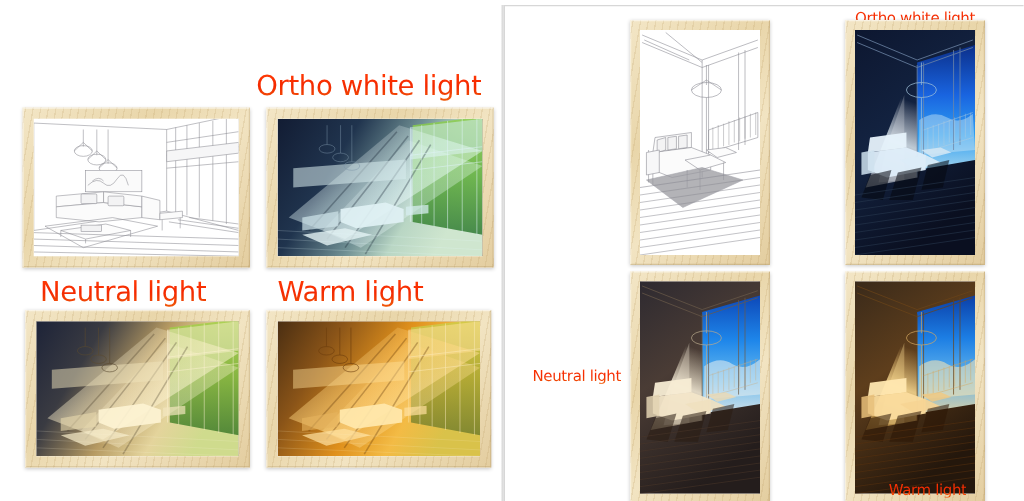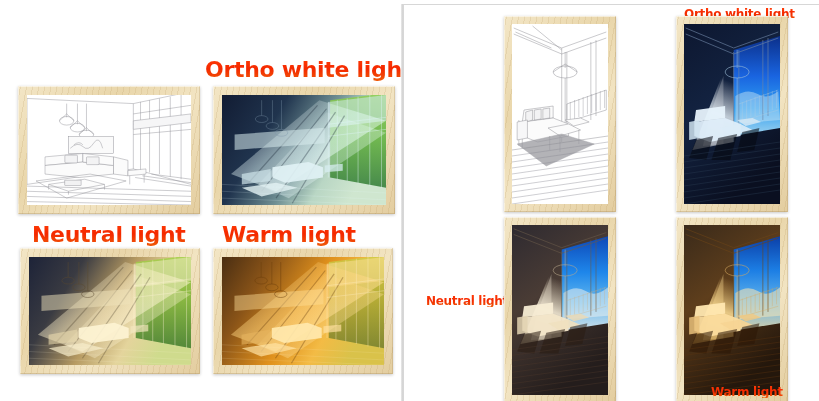--- a/index.html
+++ b/index.html
@@ -59,21 +59,21 @@
 
   
   .scene.sketch { background: #ffffff; }
 
   .scene .art-svg { position: absolute; inset: 0; width: 100%; height: 100%; display:block;}
 
   
   .label {
     position: absolute;
     font-family: "DejaVu Sans", sans-serif;
-    font-weight: bold;
+    font-weight: normal;
     color: #f42800;
     background: linear-gradient(180deg, #ff3a05 0%, #f42800 45%, #ef5a08 100%);
     -webkit-background-clip: text;
     background-clip: text;
     -webkit-text-fill-color: transparent;
     white-space: nowrap;
     letter-spacing: -0.3px;
     line-height: 1;
   }
 

